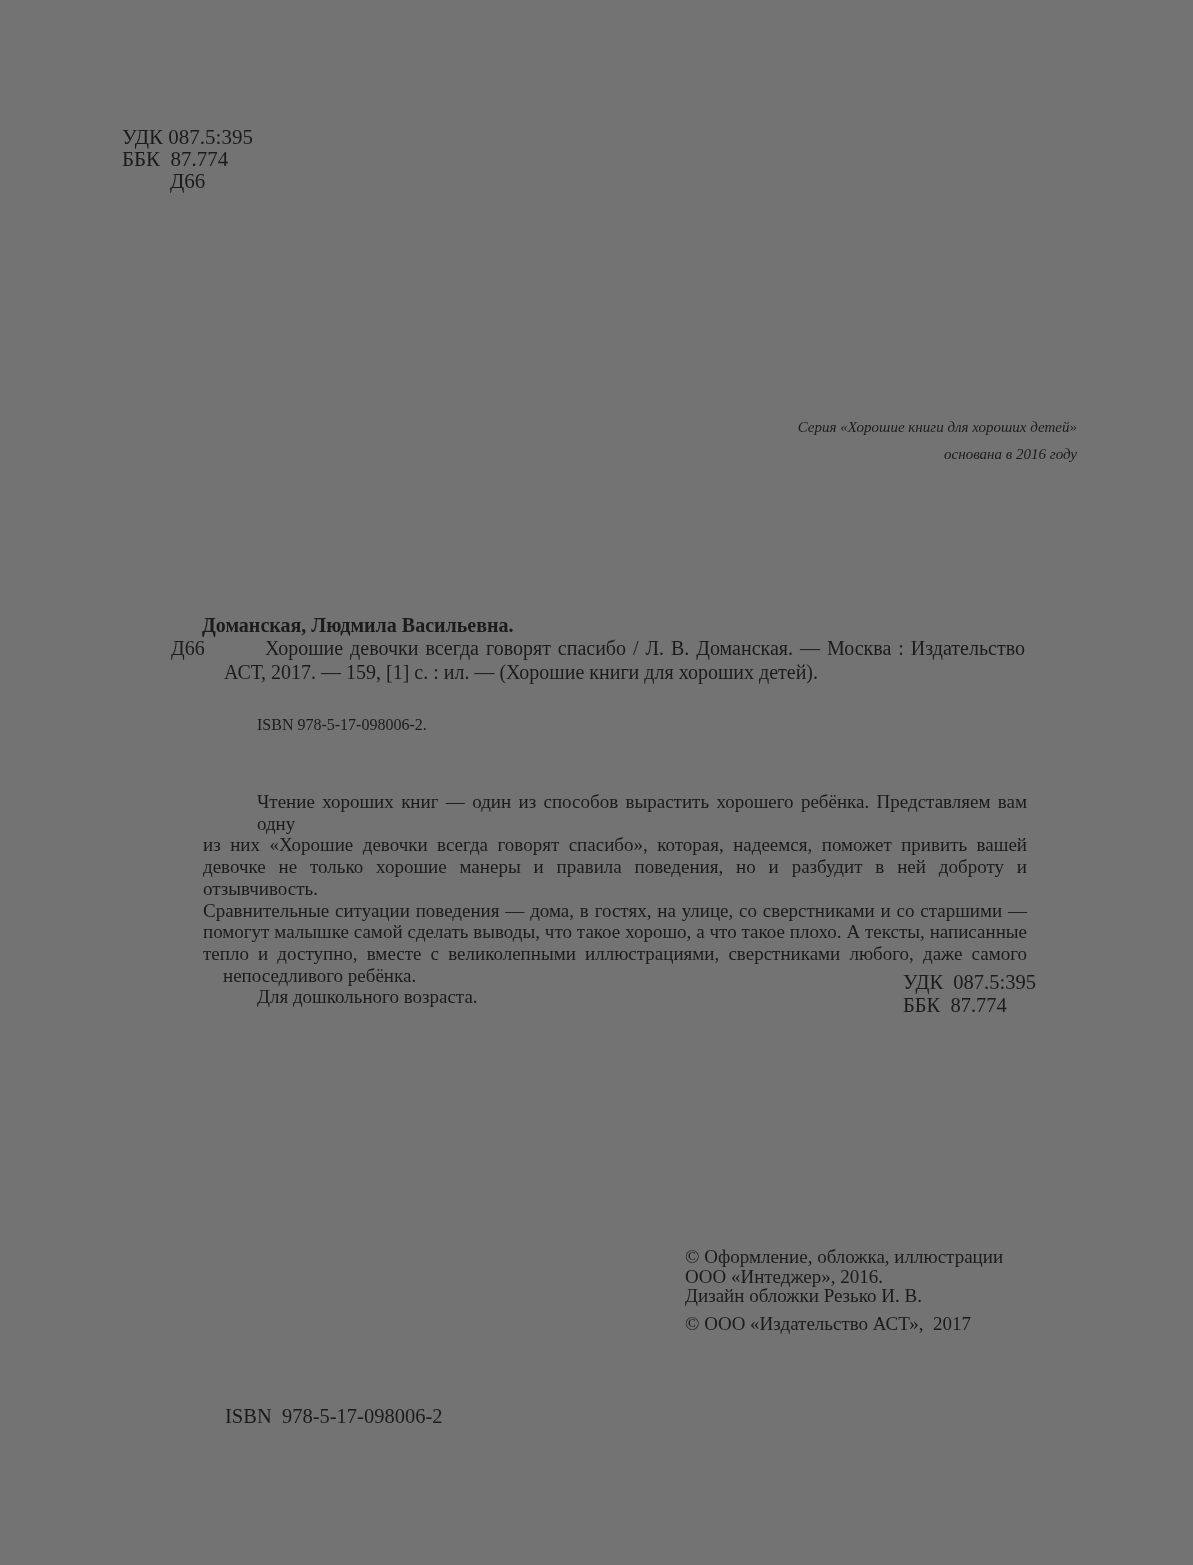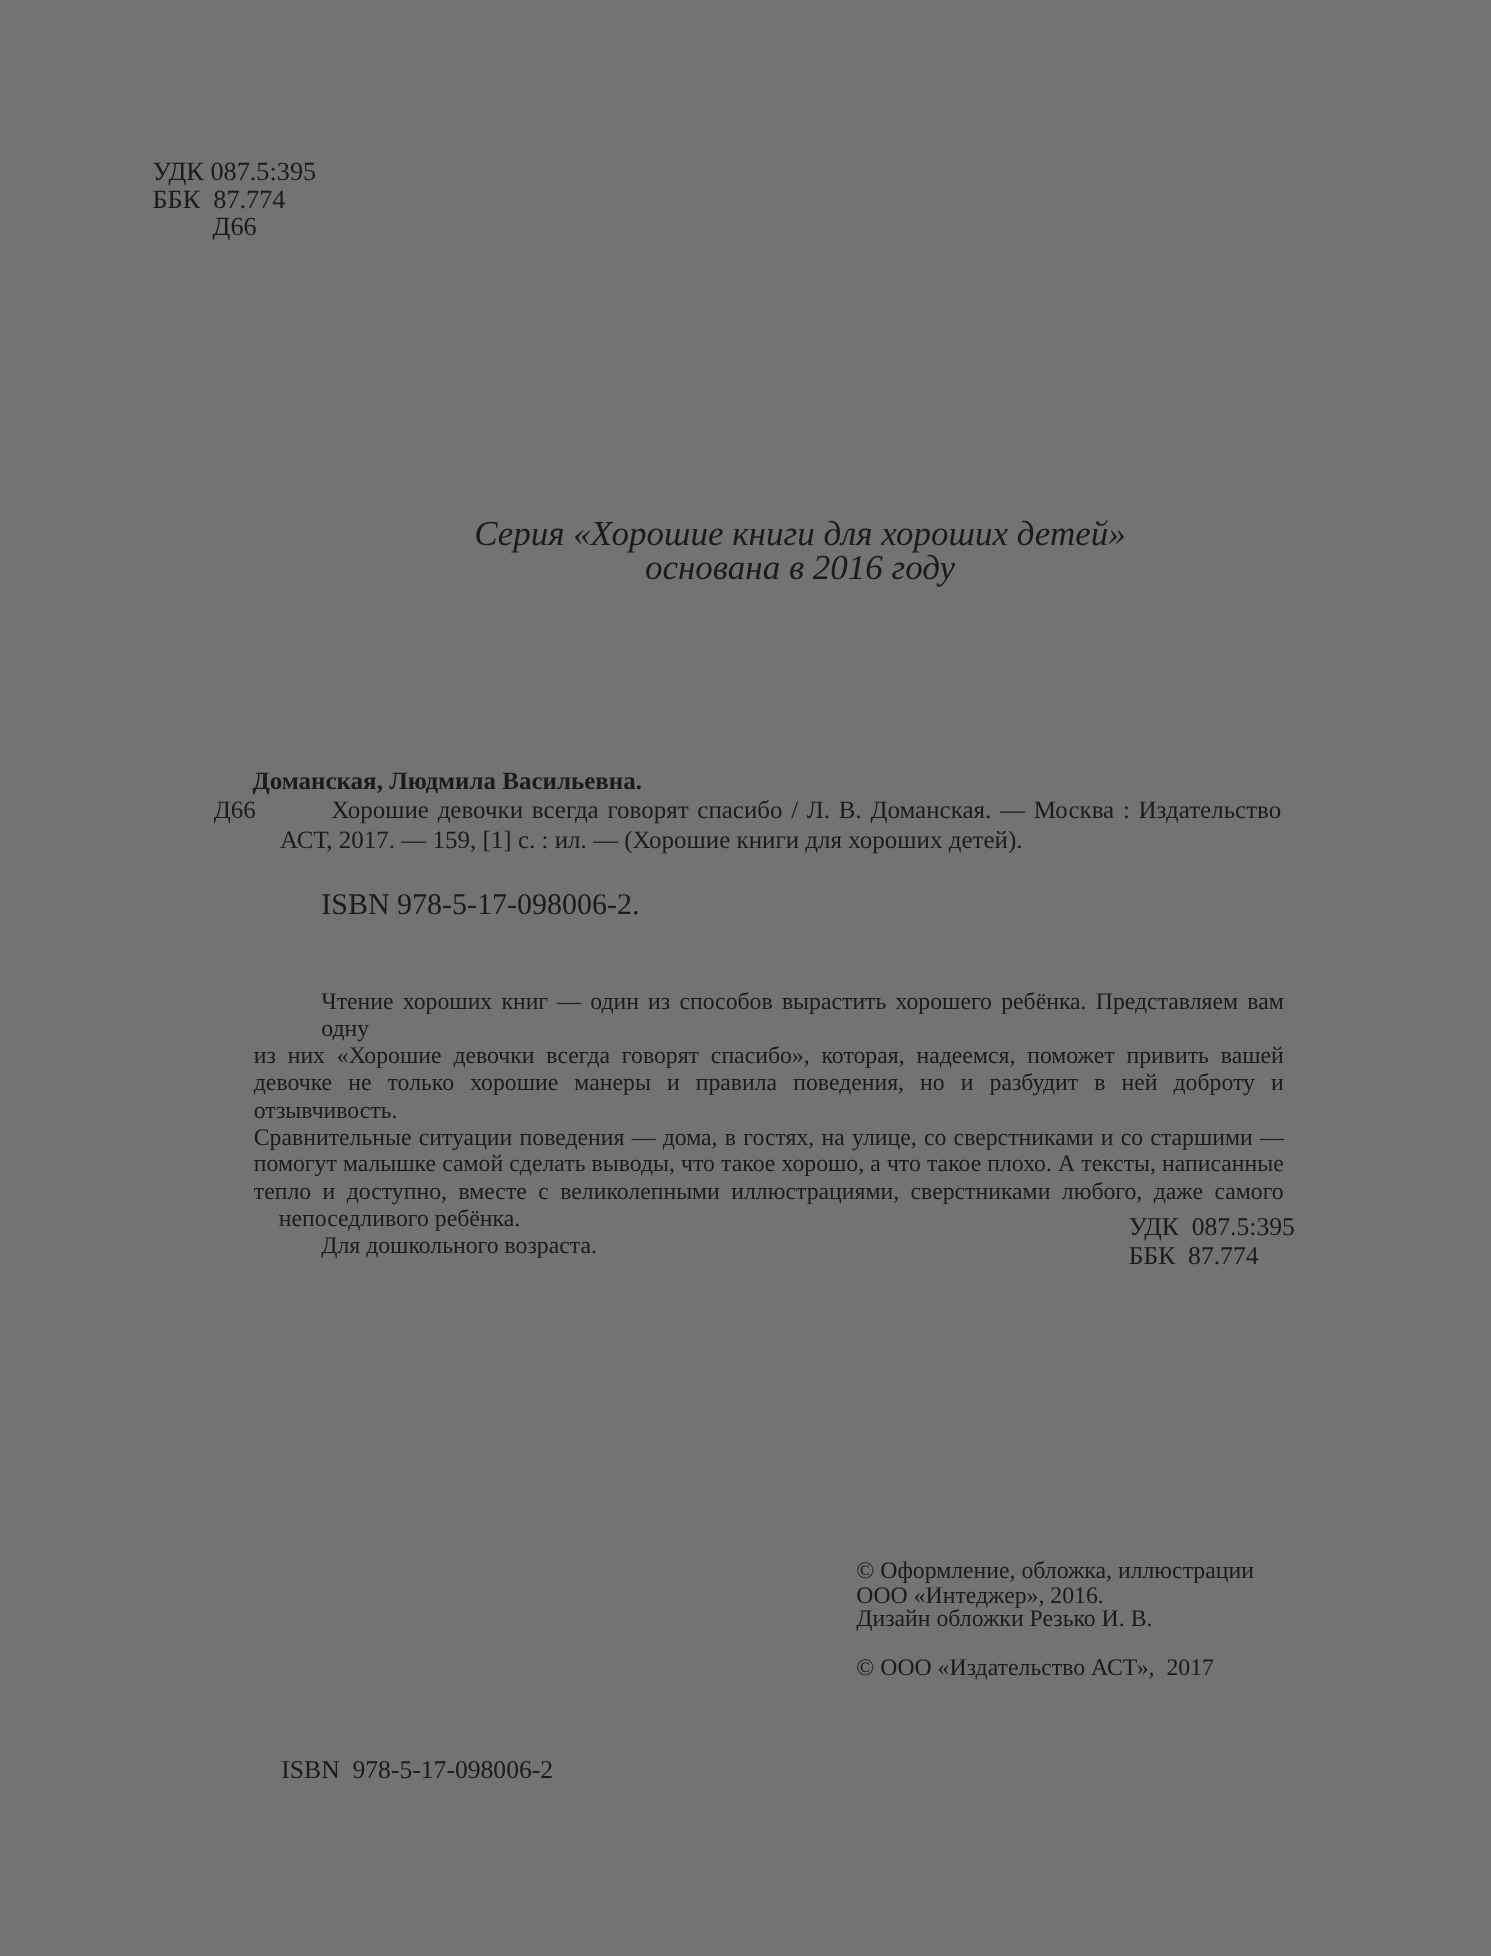--- a/index.html
+++ b/index.html
@@ -27,23 +27,23 @@
     line-height: 22px;
   }
   .top-class .sign { padding-left: 48px; }
 
   
   .series {
     position: absolute;
     left: 203px;
     top: 414px;
     width: 874px;
-    text-align: center;
+    text-align: right;
     font-style: italic;
-    font-size: 28px;
+    font-size: 15px;
     line-height: 27px;
   }
 
   
   .card {
     position: absolute;
     left: 171px;
     top: 614px;
     width: 860px;
     font-size: 20px;
@@ -56,21 +56,21 @@
     width: 760px;
     text-align: justify;
     text-align-last: justify;
   }
   .card-desc2 { margin-left: 53px; }
 
   .isbn-mid {
     position: absolute;
     left: 257px;
     top: 713px;
-    font-size: 24px;
+    font-size: 16px;
     line-height: 23px;
     text-align: right;
   }
 
   
   .annotation {
     position: absolute;
     left: 203px;
     top: 791px;
     width: 824px;
@@ -96,21 +96,21 @@
   }
 
   
   .copyright {
     position: absolute;
     left: 685px;
     top: 1247px;
     font-size: 19px;
     line-height: 19.5px;
   }
-  .copyright .gap { margin-top: 19px; }
+  .copyright .gap { margin-top: 8px; }
 
   
   .footer-isbn {
     position: absolute;
     left: 225px;
     top: 1405px;
     font-size: 20.5px;
     font-weight: normal;
   }
 </style>

